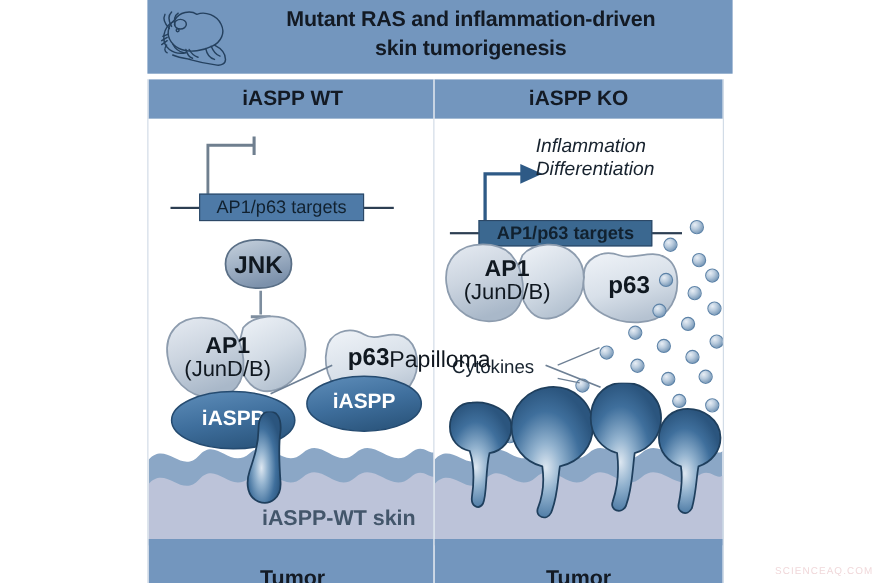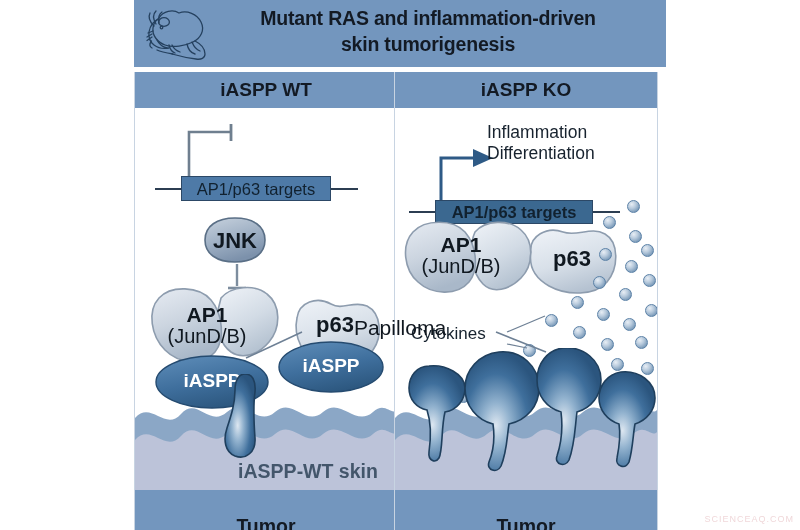--- a/index.html
+++ b/index.html
@@ -38,21 +38,21 @@
   .l-line-b{left:195px;top:80px;width:28px;}
 
   .r-gene-bar{left:40px;top:92px;width:158px;height:24px;}
   .r-gene-bar span{line-height:23px;font-size:16.5px;font-weight:bold;color:#11212f;}
   .r-line-a{left:14px;top:103px;width:27px;}
   .r-line-b{left:197px;top:103px;width:28px;}
 
   
   .elbow{position:absolute;}
   .inf-text{position:absolute;left:92px;top:14px;width:168px;
-    font-size:17.5px;color:#17222e;line-height:1.22;}
+    font-style:italic;font-size:17.5px;color:#17222e;line-height:1.22;}
 
   
   .blob{position:absolute;}
   .blob-label{position:absolute;text-align:center;pointer-events:none;color:#101820;}
 
   
   .dot{position:absolute;border-radius:50%;
     background:radial-gradient(circle at 34% 30%, #e8eef5 0%, #b9cbdd 38%, #7e9dbb 75%, #5d83a8 100%);
     border:1px solid #5c82a7;box-sizing:border-box;}
 

